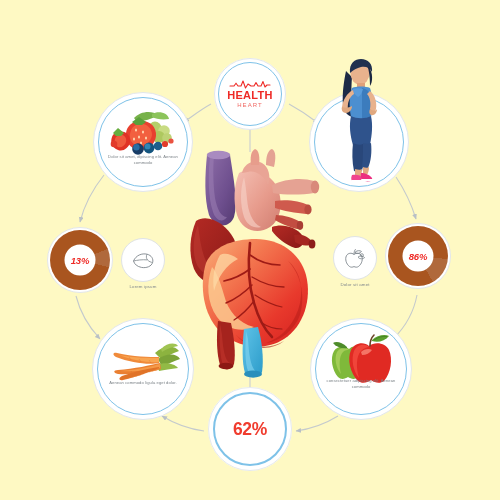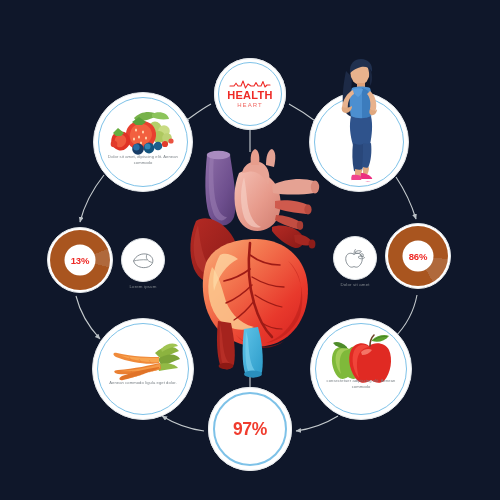--- a/index.html
+++ b/index.html
@@ -12,21 +12,21 @@
     height: 500px;
     font-family: "Liberation Sans", sans-serif;
     overflow: hidden;
     position: relative;
   }
   #stage {
     position: absolute;
     left: 0; top: 0;
     width: 500px;
     height: 500px;
-    background: #0f172a;
+    background: #fef9c3;
   }
   .node {
     position: absolute;
     box-sizing: border-box;
     border-radius: 50%;
     background: #ffffff;
   }
   
   .halo {
     position: absolute;
@@ -96,20 +96,21 @@
     font-size: 6px;
     color: #f06a64;
     letter-spacing: 1.1px;
     line-height: 8px;
   }
   
   .pct-donut {
     position: absolute;
     width: 66px; height: 66px;
     border-radius: 50%;
+    font-style: italic;
   }
   .pct-donut .ringwrap {
     position: absolute;
     left: 3px; top: 3px;
     width: 60px; height: 60px;
     border-radius: 50%;
   }
   .pct-donut .hole {
     position: absolute;
     left: 50%; top: 50%;
@@ -416,21 +417,21 @@
       <path d="M44,7 C49,2 57,1 61,3 C57,8 50,10 44,8 Z" fill="#5ba02f"></path>
       <path d="M46,7 C50,4 55,3 59,3.6" fill="none" stroke="#3f7a1f" stroke-width="0.7"></path>
     </svg>
 
     <div class="cap" style="top:60px; width:84px;">consectetuer adipiscing elit. Aenean commodo</div>
   </div>
 
   <div id="pct-45">
     <div class="outer"></div>
     <div class="bluering"></div>
-    <div class="lbl">97%</div>
+    <div class="lbl">62%</div>
   </div>
 
   <div id="heart-wrap">
     <svg width="160" height="235" viewBox="0 0 160 235">
       <defs>
         <linearGradient id="gVent" x1="0" y1="0" x2="1" y2="1">
           <stop offset="0%" stop-color="#f9b07a"></stop>
           <stop offset="30%" stop-color="#f47b52"></stop>
           <stop offset="70%" stop-color="#e8392c"></stop>
           <stop offset="100%" stop-color="#d32020"></stop>

